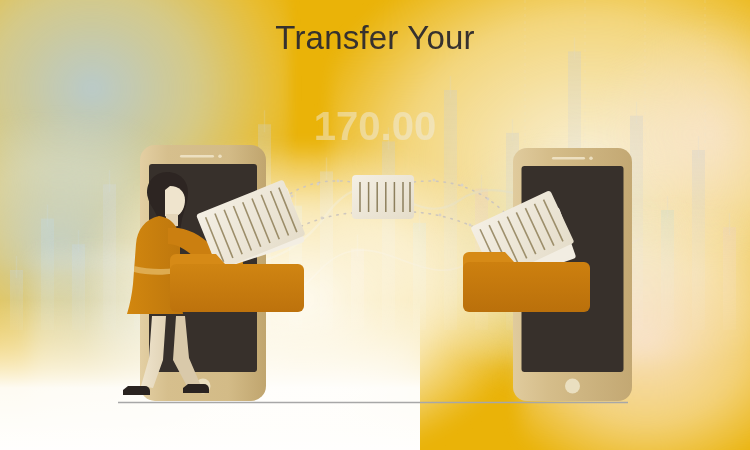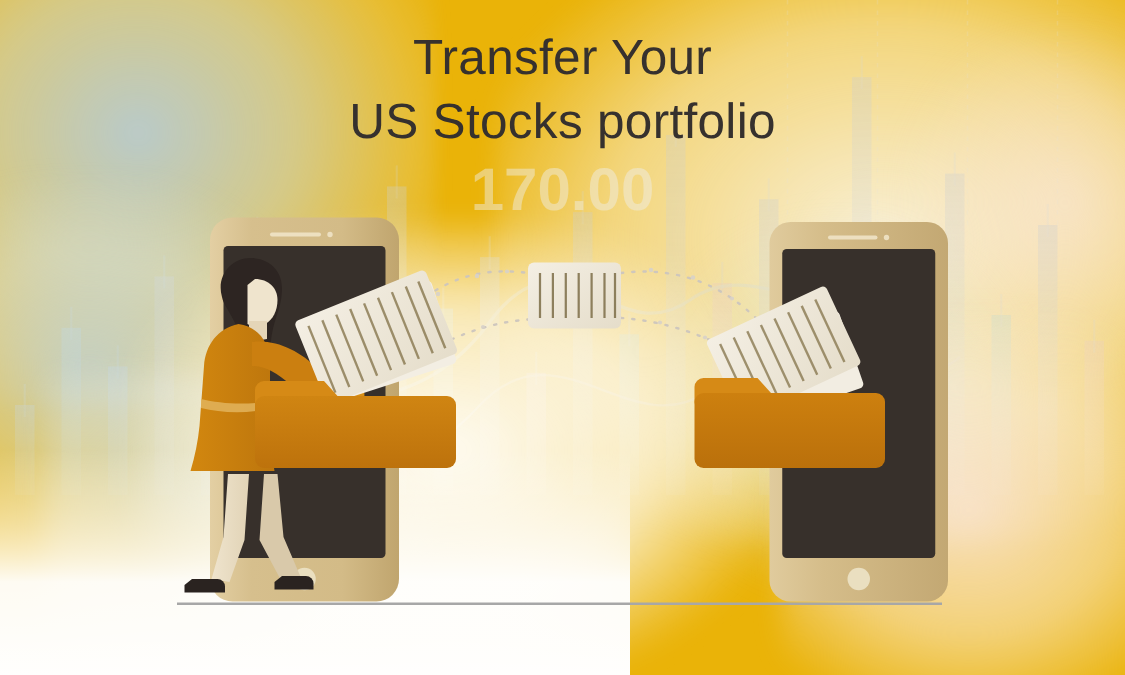--- a/index.html
+++ b/index.html
@@ -177,21 +177,20 @@
 
   <div class="wash wash-blue-a"></div>
   <div class="wash wash-blue-b"></div>
   <div class="wash wash-blue-c"></div>
   <div class="wash wash-white-mid"></div>
   <div class="wash wash-pink-a"></div>
   <div class="wash wash-bottom-white"></div>
 
   <div id="headline">
     <span class="line">Transfer Your</span>
-    <span class="line">US Stocks portfolio</span>
   </div>
 
   <svg id="scene" viewBox="0 0 750 450">
     <defs>
       <linearGradient id="frameGrad" x1="0" y1="0" x2="1" y2="0">
         <stop offset="0%" stop-color="#e3cfa3"></stop>
         <stop offset="22%" stop-color="#d6bf8d"></stop>
         <stop offset="70%" stop-color="#d3bb87"></stop>
         <stop offset="100%" stop-color="#c0a56e"></stop>
       </linearGradient>

